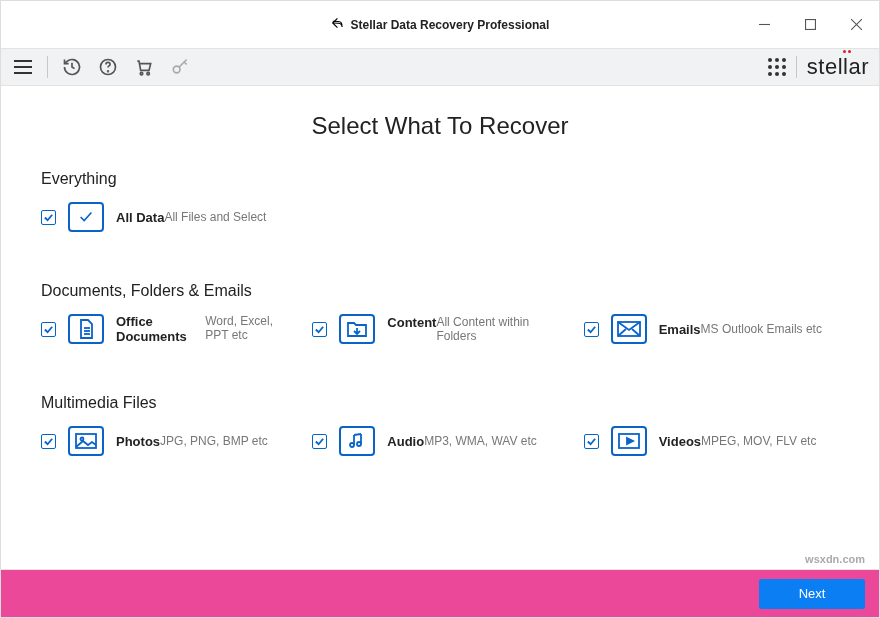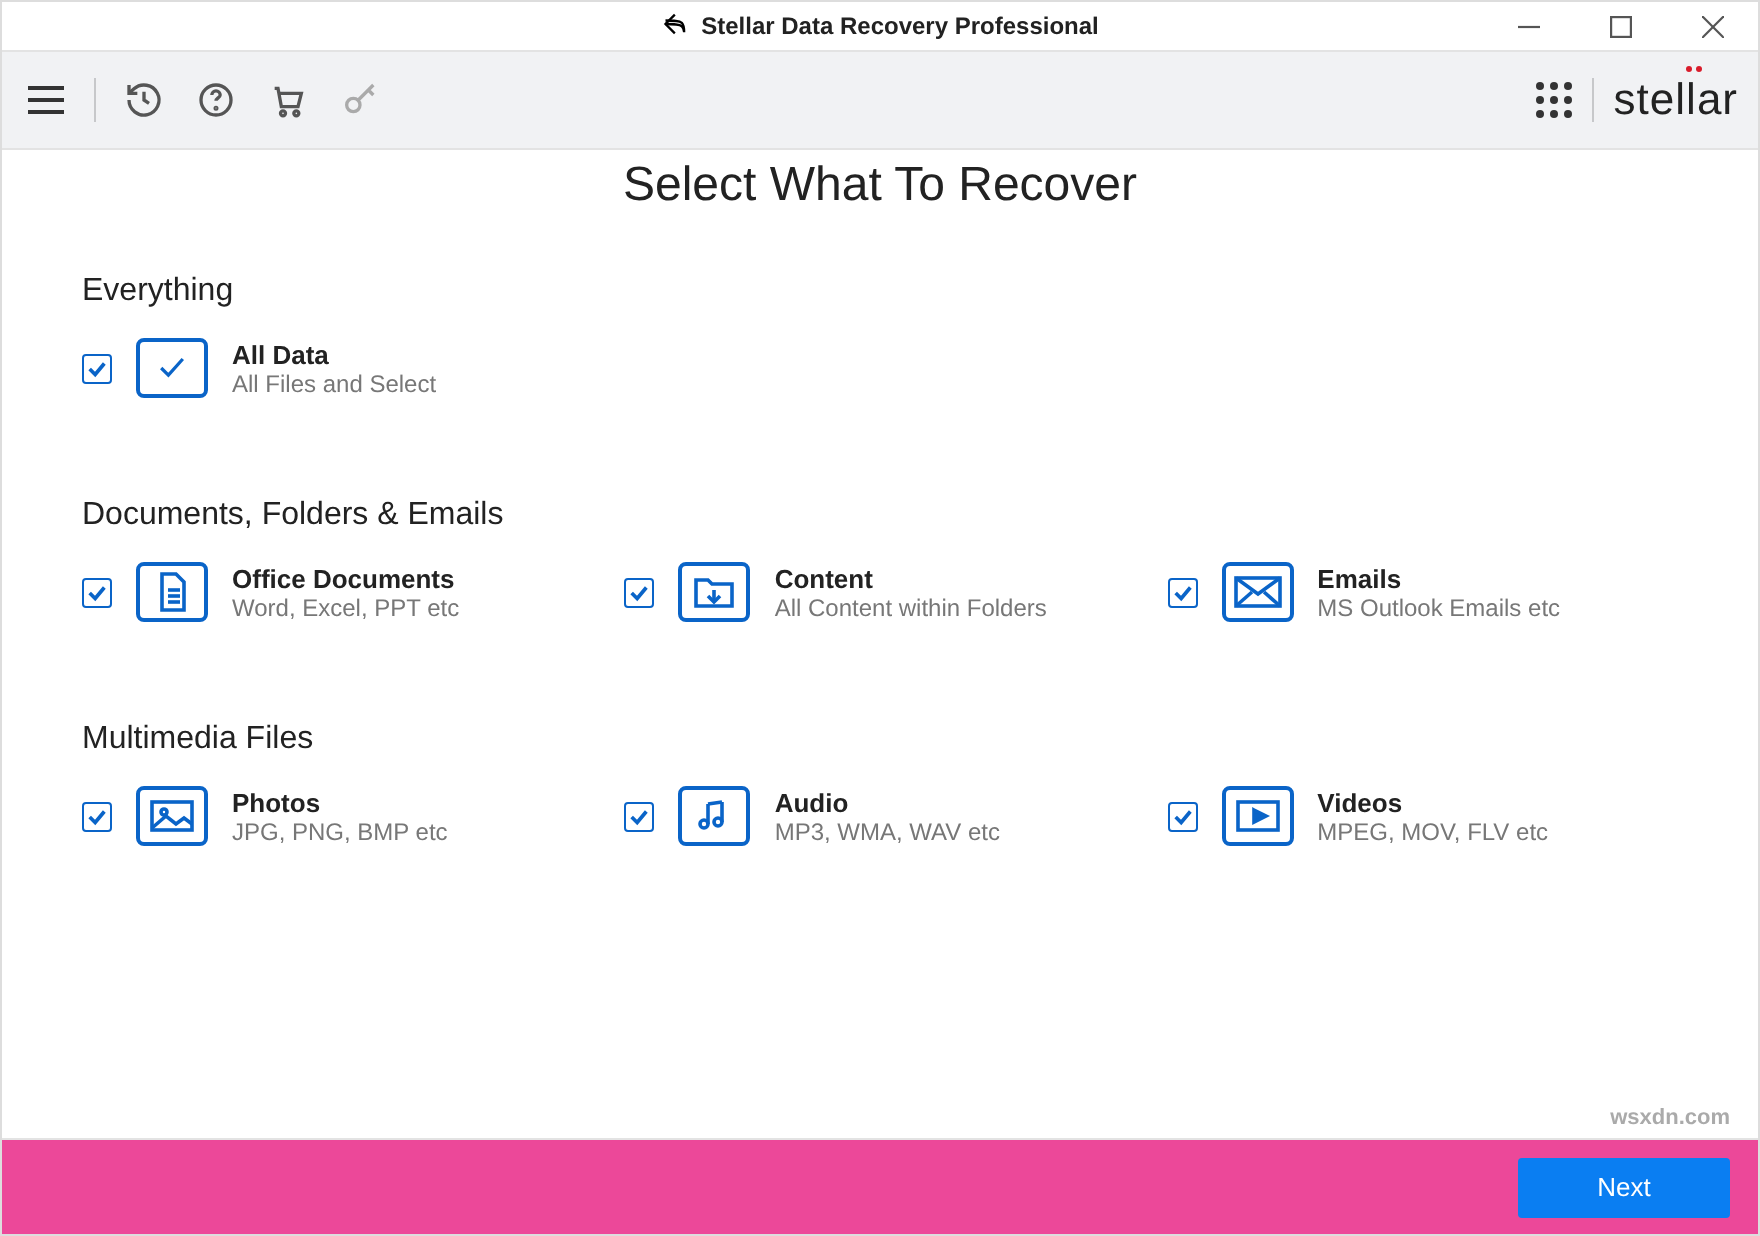--- a/index.html
+++ b/index.html
@@ -1,43 +1,43 @@
 <!DOCTYPE html>
 <html><head>
 <meta charset="utf-8">
 <style>
   * { box-sizing: border-box; margin: 0; padding: 0; font-family: "Segoe UI", Arial, sans-serif; }
   body { width: 880px; height: 618px; background: #fff; color: #222; border: 1px solid #ddd; position: relative; overflow: hidden; }
-  .titlebar { height: 24px; background: #fff; display: flex; align-items: center; position: relative; }
+  .titlebar { height: 47px; background: #fff; display: flex; align-items: center; position: relative; }
   .title-center { position: absolute; left: 0; right: 0; display: flex; justify-content: center; align-items: center; gap: 6px; font-size: 12px; font-weight: 600; pointer-events: none; }
   .title-center svg { width: 14px; height: 14px; }
   .winctrl { position: absolute; right: 0; display: flex; }
   .winctrl div { width: 46px; height: 30px; display: flex; align-items: center; justify-content: center; color: #666; cursor: pointer; }
   .winctrl svg { width: 11px; height: 11px; }
-  .toolbar { height: 50px; background: #f1f2f4; display: flex; align-items: center; padding: 0 10px; gap: 12px; border-top: 1px solid #e3e3e3; border-bottom: 1px solid #e3e3e3; }
+  .toolbar { height: 38px; background: #f1f2f4; display: flex; align-items: center; padding: 0 10px; gap: 12px; border-top: 1px solid #e3e3e3; border-bottom: 1px solid #e3e3e3; }
   .tb-icon { width: 24px; height: 24px; display: flex; align-items: center; justify-content: center; color: #555; cursor: pointer; }
   .tb-sep { width: 1px; height: 22px; background: #c7c8ca; }
   .tb-right { margin-left: auto; display: flex; align-items: center; gap: 10px; }
   .brand { font-size: 22px; font-weight: 400; color: #222; letter-spacing: 0.5px; position: relative; }
   .brand .ll { position: relative; }
   .brand .dots { position: absolute; top: -4px; left: 5px; display: flex; gap: 2px; }
   .brand .dots span { width: 3px; height: 3px; background: #d91c2b; border-radius: 50%; display: inline-block; }
   .apps { display: grid; grid-template-columns: repeat(3,4px); grid-template-rows: repeat(3,4px); gap: 3px; }
   .apps span { background: #333; border-radius: 50%; }
-  .content { padding: 4px 40px 0 40px; }
+  .content { padding: 26px 40px 0 40px; }
   h1 { text-align: center; font-size: 24px; font-weight: 400; margin: 0 0 30px 0; }
   .section-title { font-size: 16px; font-weight: 400; margin-bottom: 14px; }
   .row { display: grid; grid-template-columns: 1fr 1fr 1fr; gap: 16px; margin-bottom: 50px; }
   .row.single { grid-template-columns: 1fr; }
   .item { display: flex; align-items: center; gap: 12px; cursor: pointer; }
   .checkbox { width: 15px; height: 15px; border: 1.5px solid #0a64c8; border-radius: 2px; display: flex; align-items: center; justify-content: center; flex-shrink: 0; }
   .checkbox svg { width: 11px; height: 11px; }
   .icon-box { width: 36px; height: 30px; border: 2px solid #0a64c8; border-radius: 4px; display: flex; align-items: center; justify-content: center; flex-shrink: 0; }
   .icon-box svg { stroke: #0a64c8; fill: none; stroke-width: 1.8; }
-  .item-text { display: flex; flex-direction: column; }
+  .item-text { display: flex; flex-direction: row; }
   .item-title { font-size: 13px; font-weight: 600; }
   .item-sub { font-size: 12px; color: #777; }
   .footer { position: absolute; bottom: 0; left: 0; right: 0; height: 48px; background: #ec4899; border-top: 1px solid #e3e3e3; display: flex; align-items: center; justify-content: flex-end; padding: 0 14px; }
   .btn-next { width: 106px; height: 30px; background: #0a7ef2; color: #fff; font-size: 13px; border: none; border-radius: 2px; cursor: pointer; }
   .watermark { position: absolute; bottom: 52px; right: 14px; font-size: 11px; color: #aaa; font-weight: bold; }
 </style>
 </head>
 <body>
 
 <div class="titlebar">

